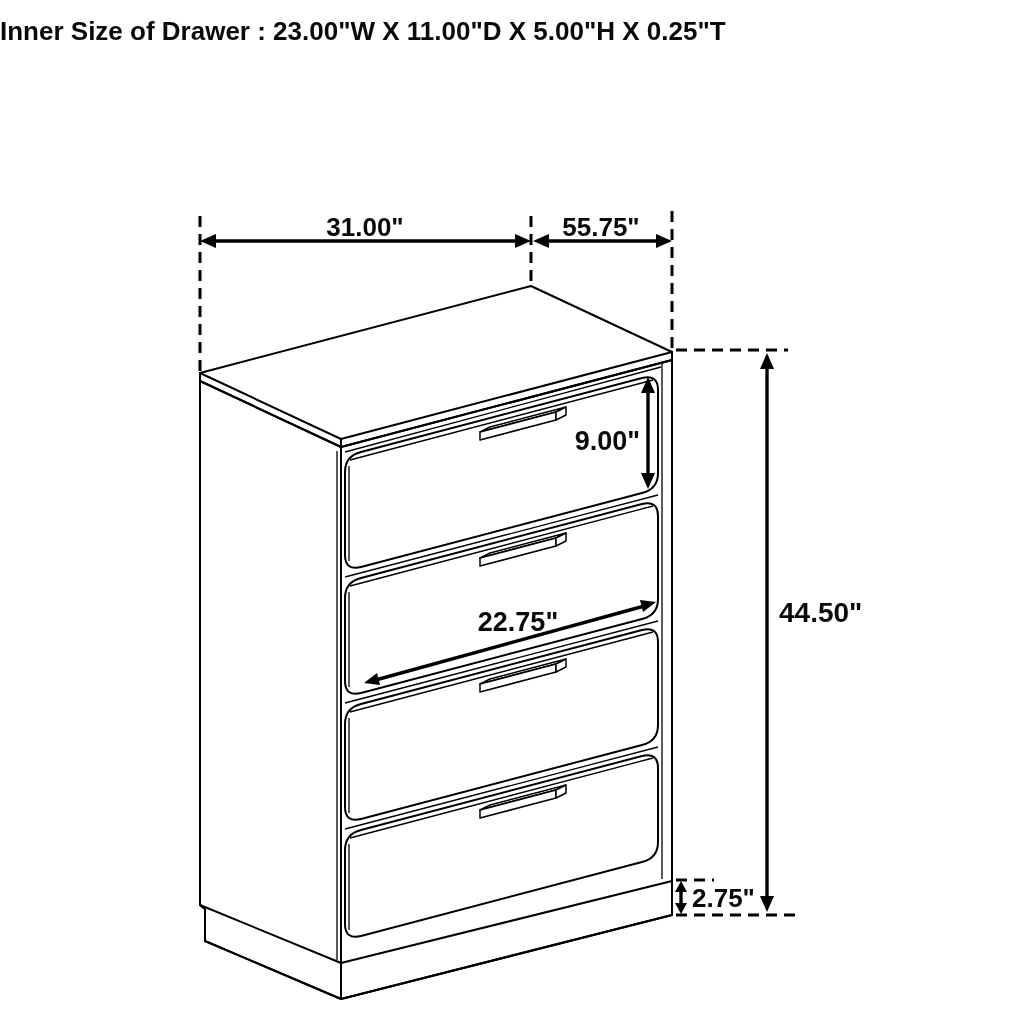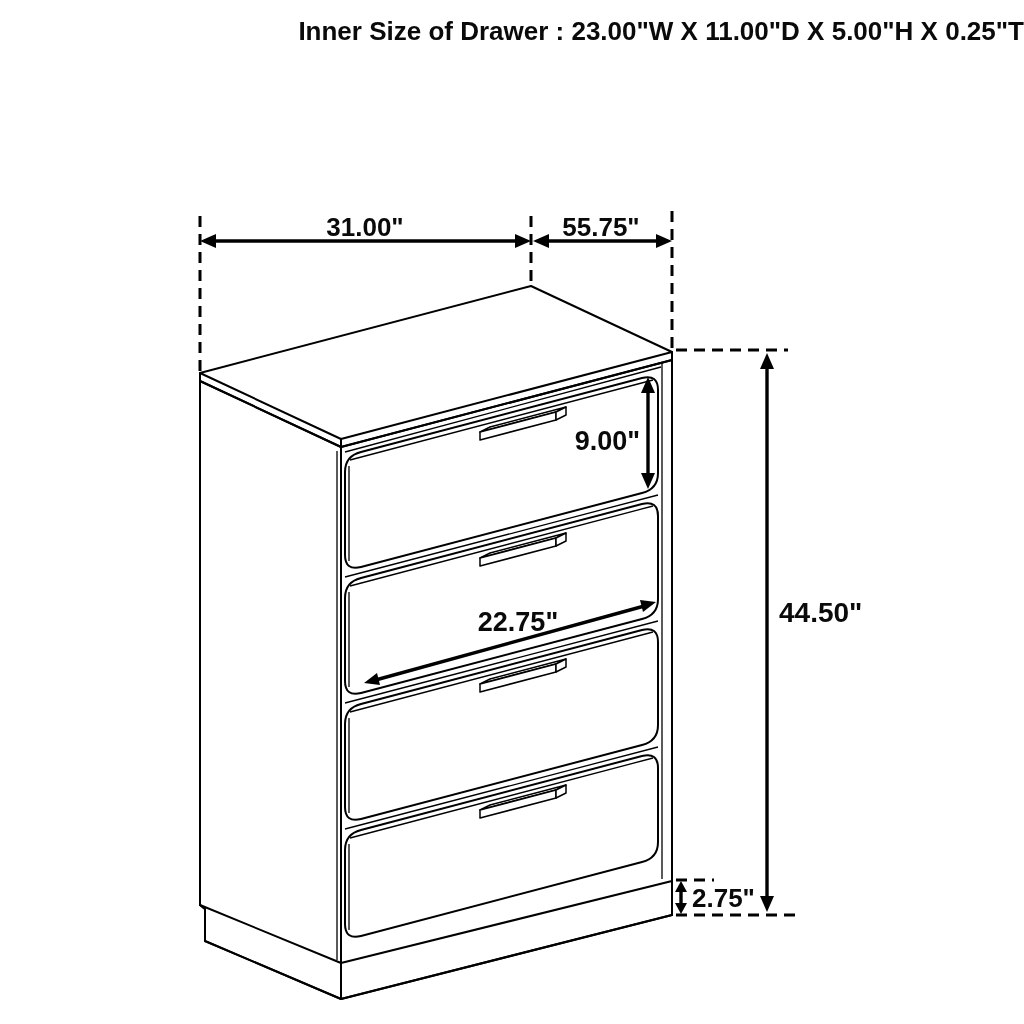--- a/index.html
+++ b/index.html
@@ -14,21 +14,21 @@
     height: 1024px;
     background: #ffffff;
     overflow: hidden;
   }
   .diagram-title {
     position: absolute;
     top: 16px;
     left: 0;
     width: 100%;
     margin: 0;
-    text-align: right;
+    text-align: left;
     font-size: 26px;
     font-weight: 700;
     color: #0a0a0a;
     letter-spacing: 0px;
   }
   svg.canvas {
     position: absolute;
     top: 0;
     left: 0;
   }

